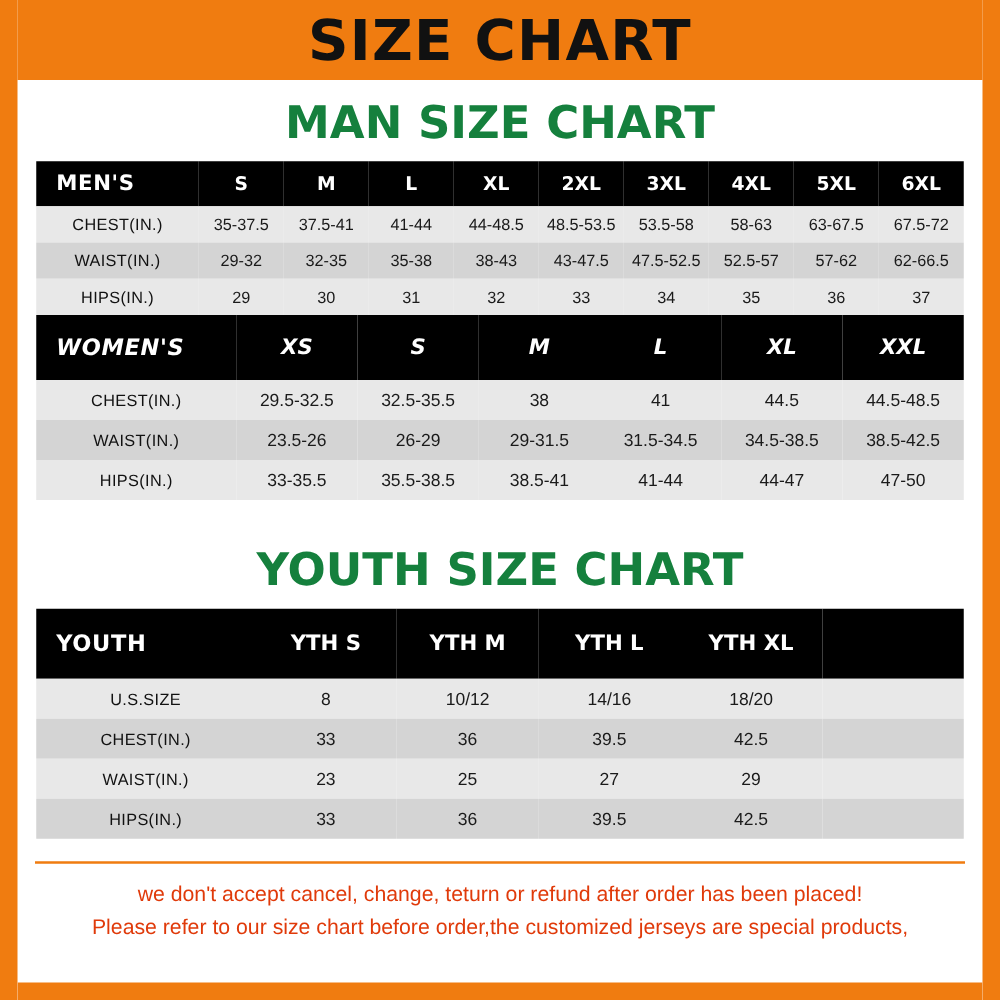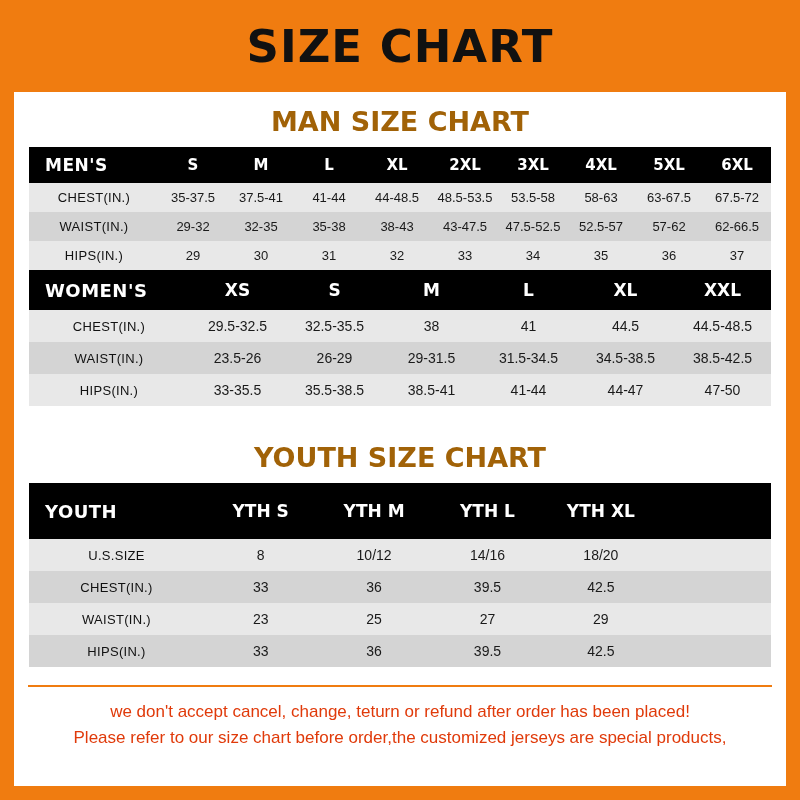--- a/index.html
+++ b/index.html
@@ -12,43 +12,43 @@
   #page {
     position: relative;
     width: 800px; height: 800px;
     background: #ffffff;
     overflow: hidden;
     border-left: 14px solid #f07c10;
     border-right: 14px solid #f07c10;
   }
   .banner {
     background: #f07c10;
-    height: 92px;
+    height: 64px;
     display: flex;
     align-items: center;
     justify-content: center;
     margin: 0 -14px;
   }
   .banner-title {
     font-family: "DejaVu Sans", sans-serif;
     font-weight: bold;
     font-size: 45px;
     letter-spacing: 1px;
     color: #111111;
     line-height: 1;
   }
   .content {
     padding: 0 14px;
   }
   .section-title {
     text-align: center;
     font-family: "DejaVu Sans", sans-serif;
     font-weight: bold;
-    font-size: 27px;
-    color: #a16207;
+    font-size: 36px;
+    color: #15803d;
     letter-spacing: 0px;
   }
   .sec-man .section-title { margin: 14px 0 10px 0; }
   .sec-women .section-title { margin: 20px 0 10px 0; }
   .sec-youth .section-title { margin: 36px 0 10px 0; }
 
   table.size {
     width: 742px;
     margin: 0 auto;
     border-collapse: collapse;
@@ -82,21 +82,21 @@
   table.size tbody td.rowhead {
     font-size: 13px;
     letter-spacing: 0.3px;
     color: #111111;
   }
 
   
   .sec-women table.size thead th { font-size: 17px; }
   .sec-women table.size thead th.rowhead { font-size: 18px; }
   .sec-women table.size th, .sec-women table.size td { font-size: 14px; height: 32px; }
-  .sec-women table.size thead th { height: 40px; }
+  .sec-women table.size thead th { height: 52px; font-style: italic; }
 
   .sec-youth table.size thead th { font-size: 17px; }
   .sec-youth table.size thead th.rowhead { font-size: 18px; }
   .sec-youth table.size th, .sec-youth table.size td { font-size: 14px; height: 32px; }
   .sec-youth table.size thead th { height: 56px; }
 
   .footer-note {
     margin: 18px 14px 0 14px;
     border-top: 2px solid #f07c10;
     padding-top: 12px;

